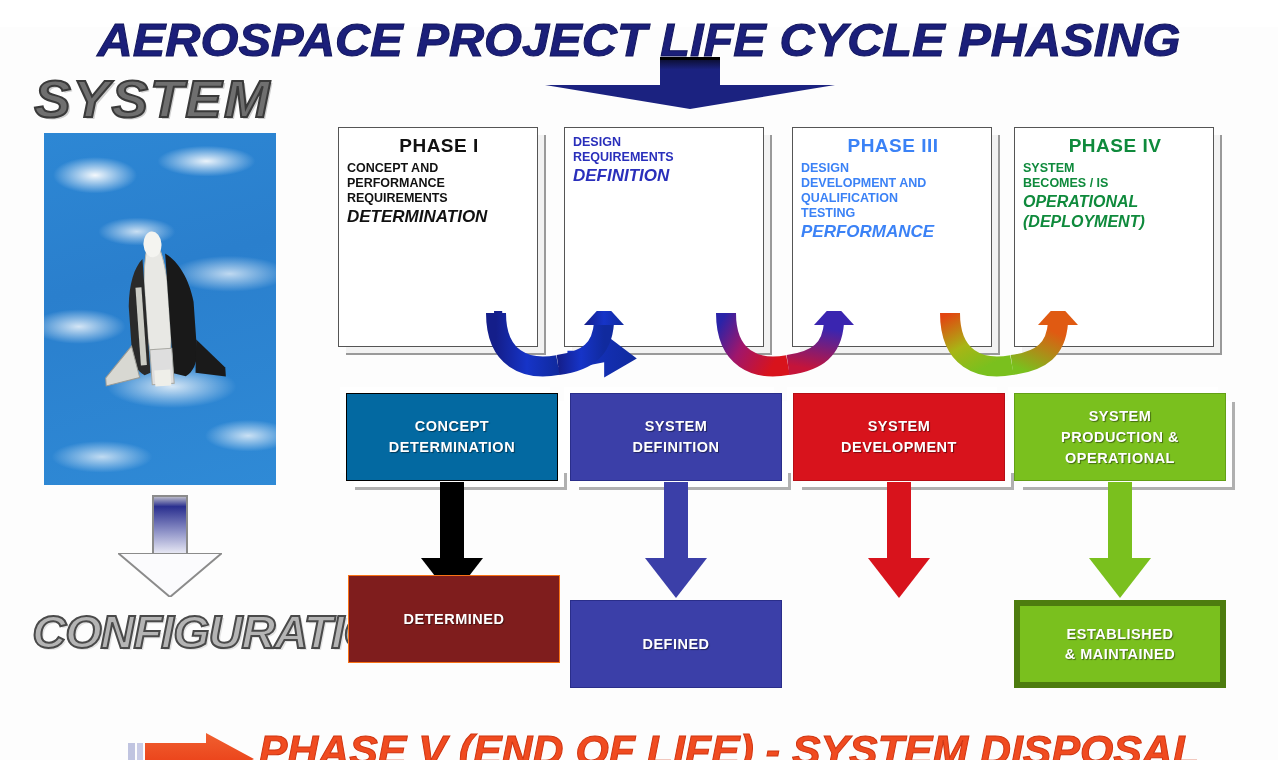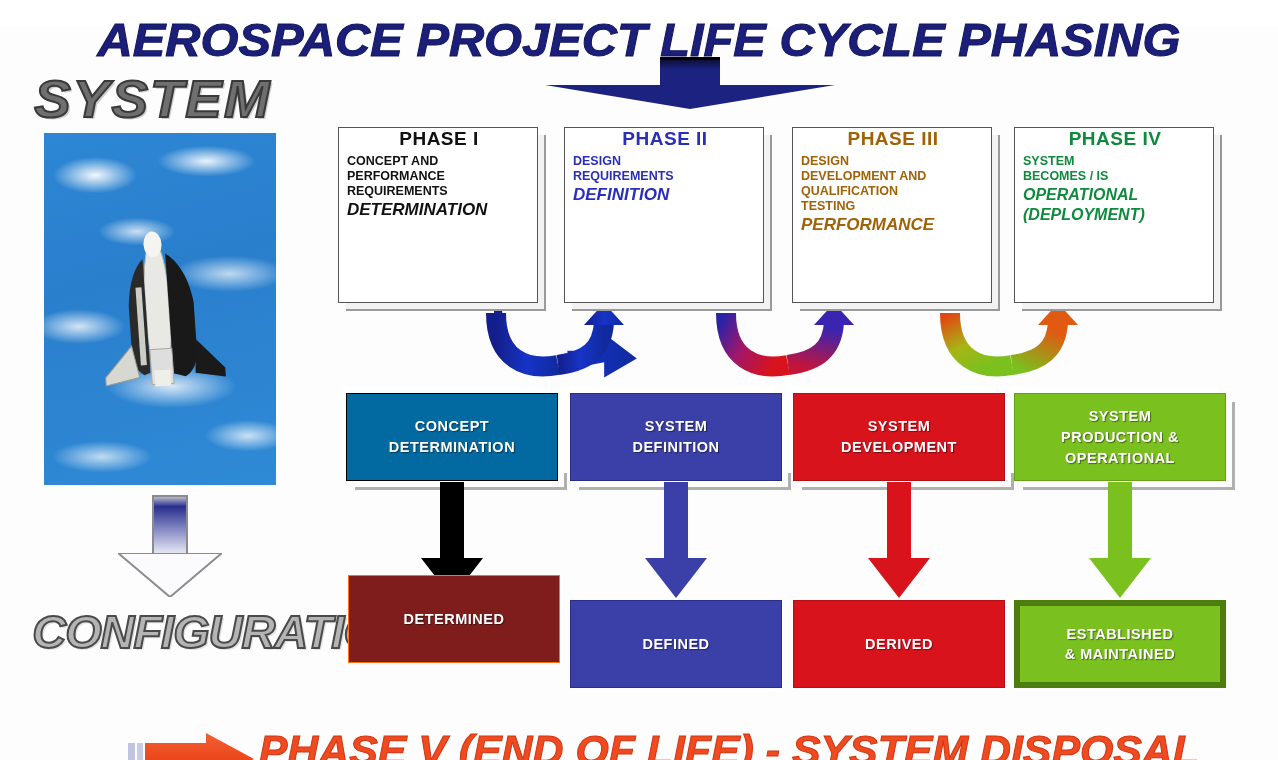--- a/index.html
+++ b/index.html
@@ -83,41 +83,41 @@
     letter-spacing:-1px;
     color:#b4b4b4;
     -webkit-text-stroke: 2px #4a4a4a;
     text-shadow: 2px 2px 0 #e3e3e3;
     transform: scaleX(1.02);
     white-space:nowrap;
   }
 
   
   .phasebox {
-    position:absolute; width:200px; height:176px;
+    position:absolute; width:200px; height:220px;
     background:#ffffff;
     border:1px solid #555;
     box-shadow: 7px 7px 0 -1px #f2f2f2, 8px 8px 0 0 #9a9a9a;
-    padding:0 6px 0 8px;
+    padding:7px 6px 0 8px;
   }
   .phasebox .ph-title {
     text-align:center; font-weight:bold; font-size:19px;
     letter-spacing:0.5px; margin-bottom:4px;
   }
   .phasebox .ph-sub {
     font-size:12.5px; font-weight:bold; line-height:15px;
     text-transform:uppercase;
   }
   .phasebox .ph-key {
     font-size:17px; font-weight:bold; font-style:italic;
     line-height:20px; margin-top:1px;
   }
   .p1 { left:338px; top:100px; color:#111; }
   .p2 { left:564px; top:100px; color:#2a2fbb; }
-  .p3 { left:792px; top:100px; color:#a16207; }
+  .p3 { left:792px; top:100px; color:#3b82f6; }
   .p4 { left:1014px; top:100px; color:#0f8a3c; }
   .p4 .ph-key { font-size:16px; }
 
   
   .curve { position:absolute; width:180px; height:72px; }
   .c1 { left:484px; top:284px; }
   .c2 { left:714px; top:284px; }
   .c3 { left:938px; top:284px; }
 
   
@@ -222,21 +222,20 @@
   <div class="cfg-word">CONFIGURATION</div>
 
   <div class="phasebox p1">
     <div class="ph-title">PHASE I</div>
     <div class="ph-sub" style="white-space:pre-line">CONCEPT AND
 PERFORMANCE
 REQUIREMENTS</div>
     <div class="ph-key" style="white-space:pre-line">DETERMINATION</div>
   </div>
   <div class="phasebox p2">
-    <div class="ph-title">PHASE II</div>
     <div class="ph-sub" style="white-space:pre-line">DESIGN
 REQUIREMENTS</div>
     <div class="ph-key" style="white-space:pre-line">DEFINITION</div>
   </div>
   <div class="phasebox p3">
     <div class="ph-title">PHASE III</div>
     <div class="ph-sub" style="white-space:pre-line">DESIGN
 DEVELOPMENT AND
 QUALIFICATION
 TESTING</div>
@@ -318,21 +317,20 @@
     <div class="shaft"></div>
     <div class="head"></div>
   </div>
   <div class="varrow v4">
     <div class="shaft"></div>
     <div class="head"></div>
   </div>
 
   <div class="resbox r1" style="white-space:pre-line">DETERMINED</div>
   <div class="resbox r2" style="white-space:pre-line">DEFINED</div>
-  <div class="resbox r3" style="white-space:pre-line">DERIVED</div>
   <div class="resbox r4" style="white-space:pre-line">ESTABLISHED
 &amp; MAINTAINED</div>
 
   <svg class="phasev-arrow" viewBox="0 0 128 50">
     <defs>
       <linearGradient id="pv" x1="0" y1="0" x2="0" y2="1">
         <stop offset="0%" stop-color="#f06030"></stop>
           <stop offset="100%" stop-color="#e8300c"></stop>
       </linearGradient>
     </defs>

